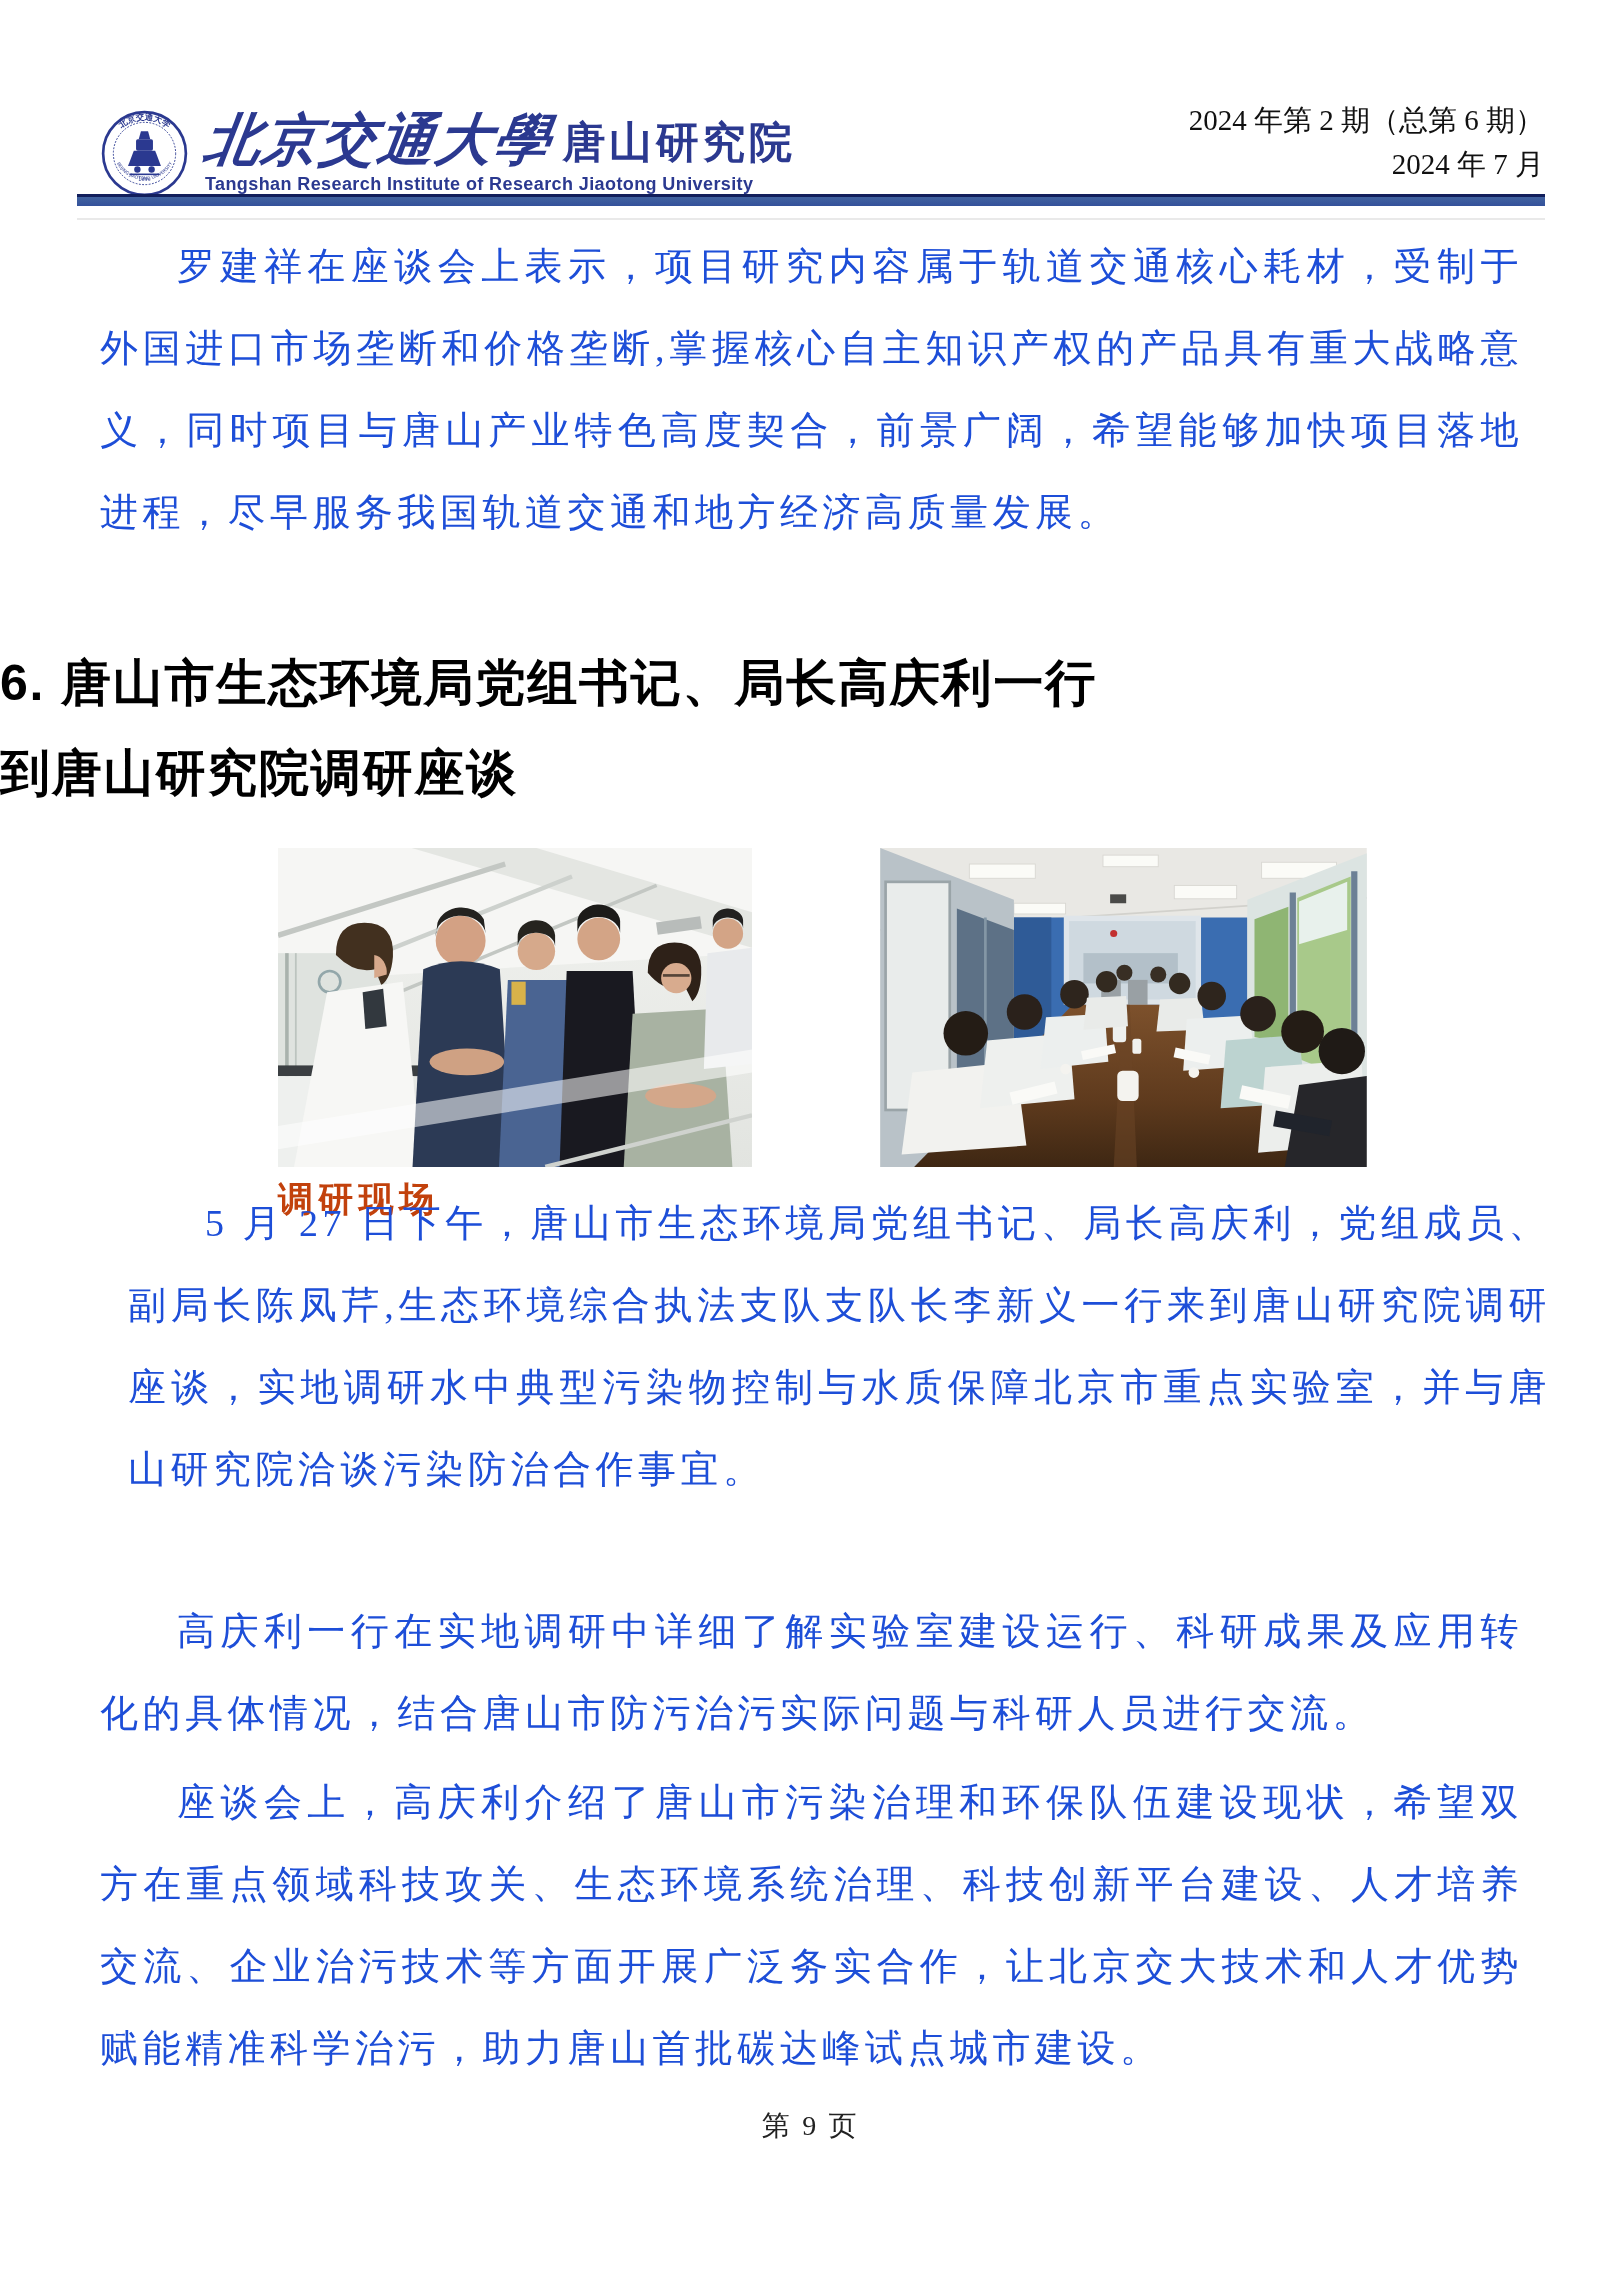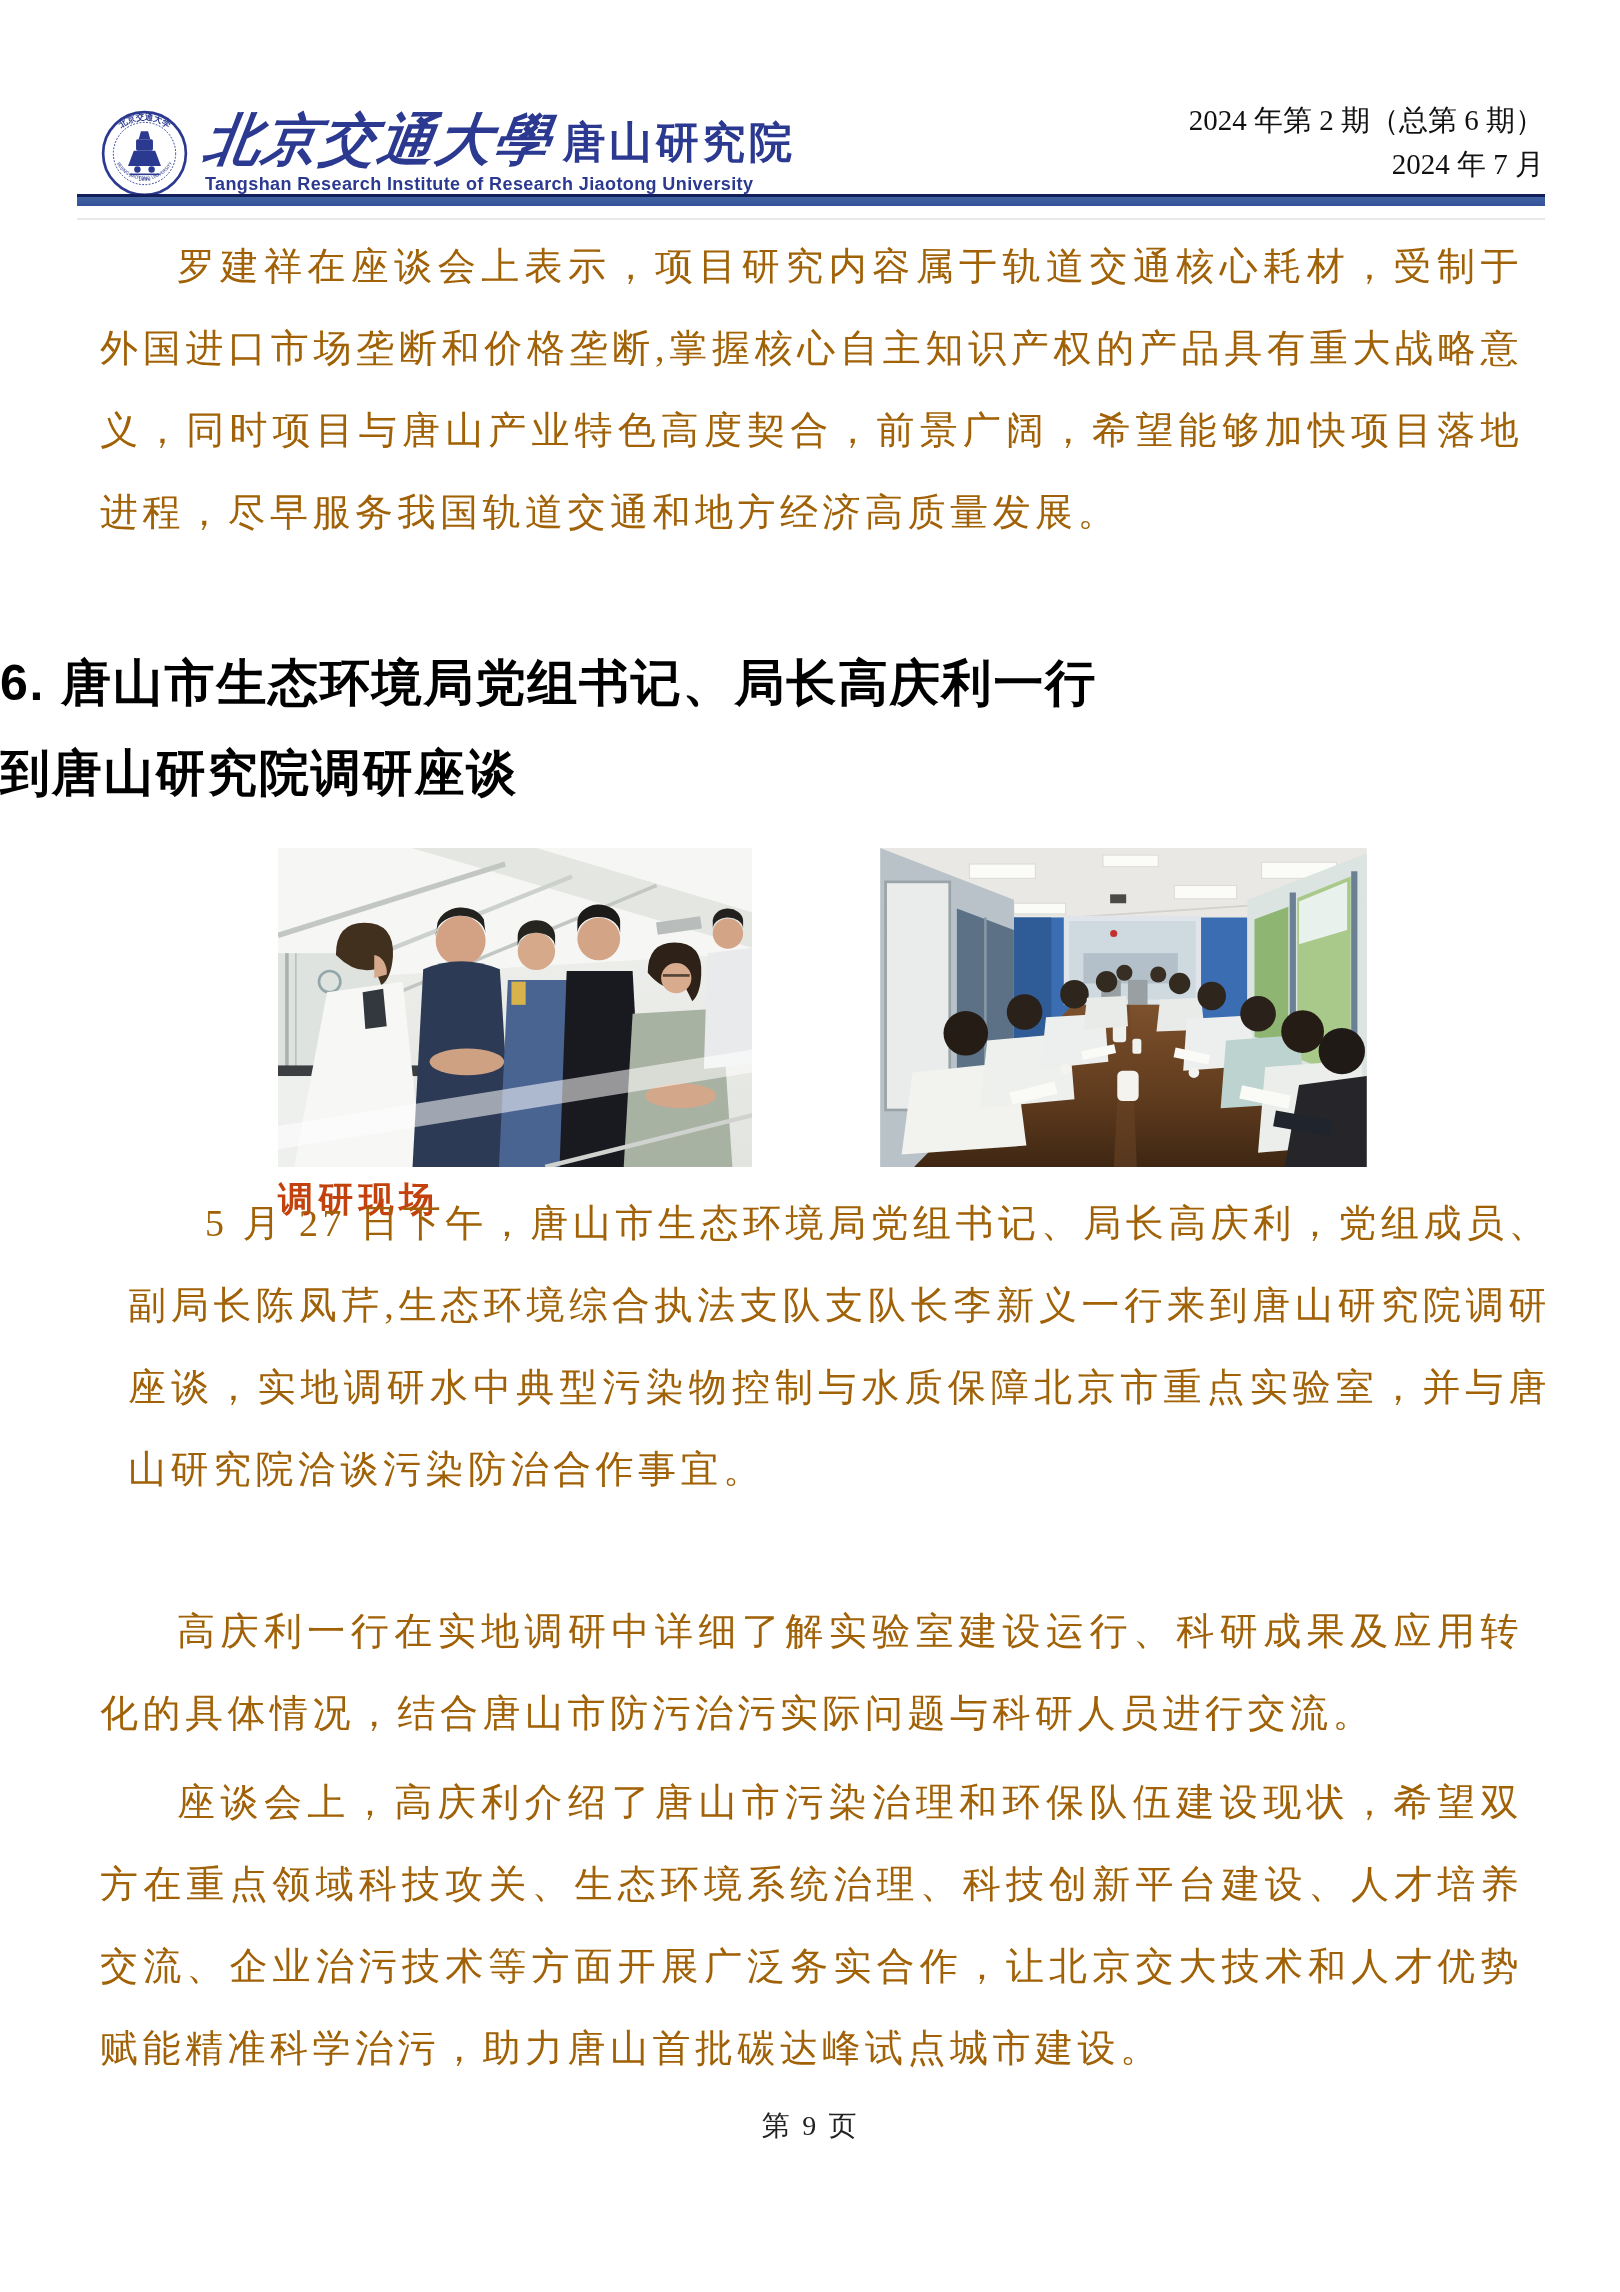--- a/index.html
+++ b/index.html
@@ -26,21 +26,21 @@
   .issue { position:absolute; right:77px; top:98px; text-align:right; font-size:29px; line-height:44px; color:#111; }
   .rule {
     position:absolute; left:77px; top:194px; width:1468px; height:11.6px;
     background:linear-gradient(180deg,#121f5c 0,#121f5c 2.7px,#41639f 2.7px,#33519b 100%);
   }
   .rule-shadow { position:absolute; left:77px; top:218px; width:1468px; height:1.8px; background:#e9e9e9; }
   
   .body-para {
     position:absolute; left:100px; width:1423px; margin:0;
     font-size:38px; line-height:82px; letter-spacing:4.5px;
-    text-align:justify; text-indent:77px; color:#a16207;
+    text-align:justify; text-indent:77px; color:#1d4ed8;
   }
   #para-intro { top:225px; }
   #para-1 { top:1182px;margin-left:28px; }
   #para-2 { top:1590px; }
   #para-3 { top:1761px; }
   .title {
     position:absolute; left:0; top:638px; width:1621px; text-align:left;
     font-family:"Liberation Sans","DejaVu Sans",sans-serif; font-weight:900;
     font-size:50px; line-height:90px; letter-spacing:1.8px; color:#000;
   }

